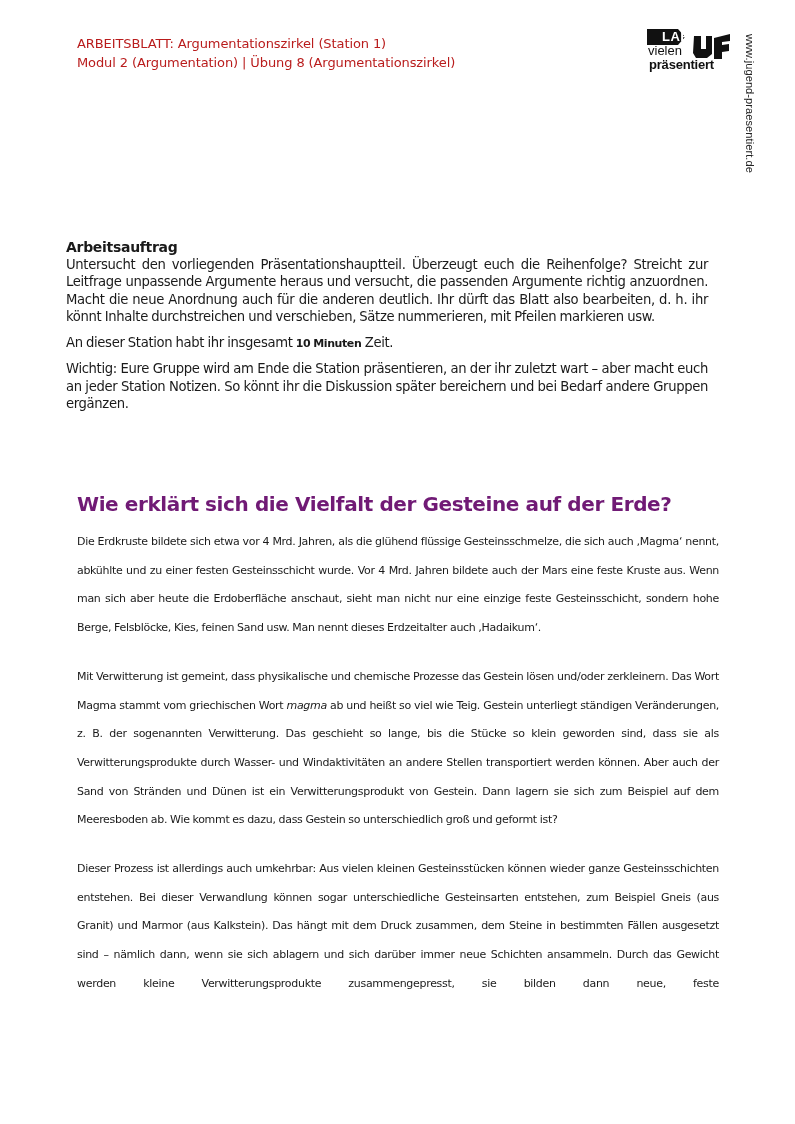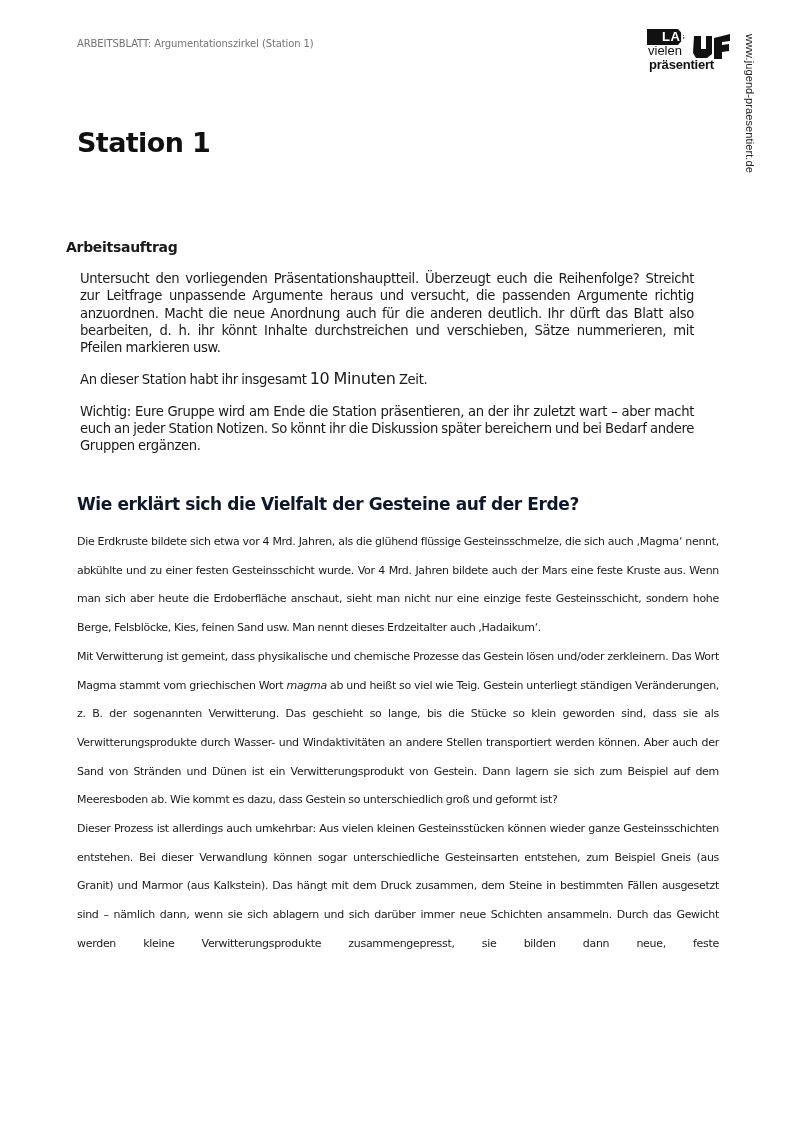--- a/index.html
+++ b/index.html
@@ -12,23 +12,23 @@
       height: 1124px;
       position: relative;
       overflow: hidden;
       font-family: "DejaVu Sans", sans-serif;
       color: #111111;
     }
     .header-lines {
       position: absolute;
       left: 77px;
       top: 34px;
-      font-size: 10px;
+      font-size: 13px;
       line-height: 19px;
-      color: #737373;
+      color: #b91c1c;
       letter-spacing: -0.1px;
     }
     .header-lines div { white-space: nowrap; }
 
     .logo {
       position: absolute;
       left: 647px;
       top: 29px;
       width: 88px;
       height: 48px;
@@ -113,81 +113,81 @@
       line-height: 17.3px;
       color: #1a1a1a;
     }
     .task .task-heading {
       font-weight: bold;
       font-size: 14px;
       line-height: 17px;
       letter-spacing: -0.3px;
     }
     .task p {
-      margin: 14px;
+      margin: 0;
       text-align: justify;
       letter-spacing: -0.35px;
       word-spacing: -0.5px;
     }
     .task p + p { margin-top: 8.5px; }
-    .task .bold-inline { font-weight: normal; font-size: 16px; letter-spacing: -0.4px; }
+    .task .bold-inline { font-weight: bold; font-size: 11px; letter-spacing: -0.4px; }
 
     .section-heading {
       position: absolute;
       left: 77px;
       top: 494px;
       font-weight: bold;
-      font-size: 17px;
+      font-size: 20px;
       line-height: 20px;
-      color: #0f172a;
+      color: #701a75;
       letter-spacing: -0.4px;
     }
 
     .body-text {
       position: absolute;
       left: 77px;
       top: 528px;
       width: 642px;
       font-size: 11px;
       line-height: 28.7px;
       color: #1a1a1a;
     }
     .body-text p {
       margin: 0;
       text-align: justify;
       letter-spacing: -0.3px;
       word-spacing: -0.3px;
     }
-    .body-text p + p { margin-top: 0; }
+    .body-text p + p { margin-top: 20px; }
     .body-text p.last-cut { text-align-last: justify; }
   </style>
 </head>
 <body>
 
 <div class="header-lines">
   <div>ARBEITSBLATT: Argumentationszirkel (Station 1)</div>
+  <div>Modul 2 (Argumentation) | Übung 8 (Argumentationszirkel)</div>
 </div>
 
 <div class="logo">
   <svg class="lab-badge" viewBox="0 0 38 16">
     <polygon points="0,0 31,0 38,8 31,16 0,16" fill="#111111"></polygon>
   </svg>
   <span class="lab-text">LAB</span>
   <span class="jugend">vielen</span>
   <span class="praesentiert">präsentiert</span>
   <svg class="mark" viewBox="0 0 40 28">
     <path d="M2,4 L9,4 L9,17 L14,17 L14,4 L20,4 L20,22 L15,26 L4,26 L1,21 Z" fill="#111"></path>
     <path d="M22,6 L38,2 L38,9 L30,10 L30,13 L37,12 L37,19 L30,20 L30,27 L22,27 Z" fill="#111"></path>
   </svg>
 </div>
 
 <div class="vertical-url">www.jugend-praesentiert.de</div>
 
 <div class="title">
-  <div>Station 1</div>
 </div>
 
 <div class="task">
   <div class="task-heading">Arbeitsauftrag</div>
   <p>Untersucht den vorliegenden Präsentationshauptteil. Überzeugt euch die Reihenfolge? Streicht zur Leitfrage unpassende Argumente heraus und versucht, die passenden Argumente richtig anzuordnen. Macht die neue Anordnung auch für die anderen deutlich. Ihr dürft das Blatt also bearbeiten, d. h. ihr könnt Inhalte durchstreichen und verschieben, Sätze nummerieren, mit Pfeilen markieren usw.</p>
   <p><span>An dieser Station habt ihr insgesamt </span><span class="bold-inline">10 Minuten</span><span> Zeit.</span></p>
   <p>Wichtig: Eure Gruppe wird am Ende die Station präsentieren, an der ihr zuletzt wart – aber macht euch an jeder Station Notizen. So könnt ihr die Diskussion später bereichern und bei Bedarf andere Gruppen ergänzen.</p>
 </div>
 
 <div class="section-heading">Wie erklärt sich die Vielfalt der Gesteine auf der Erde?</div>

